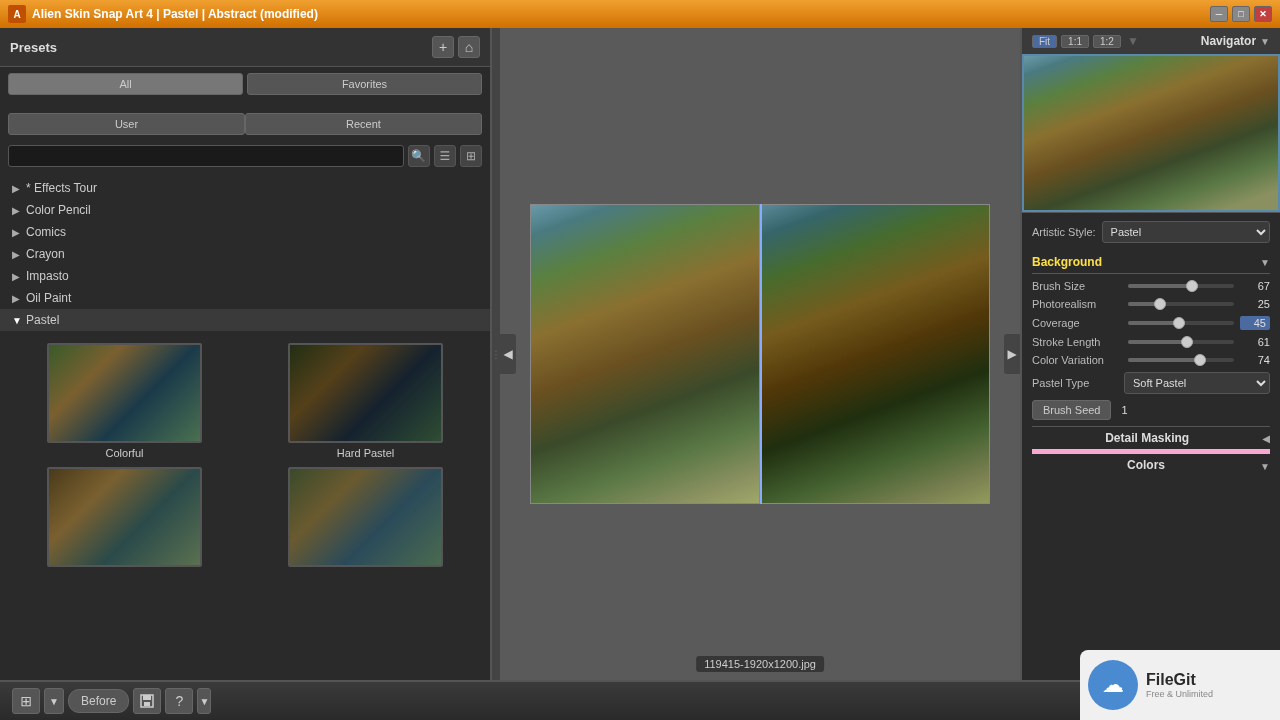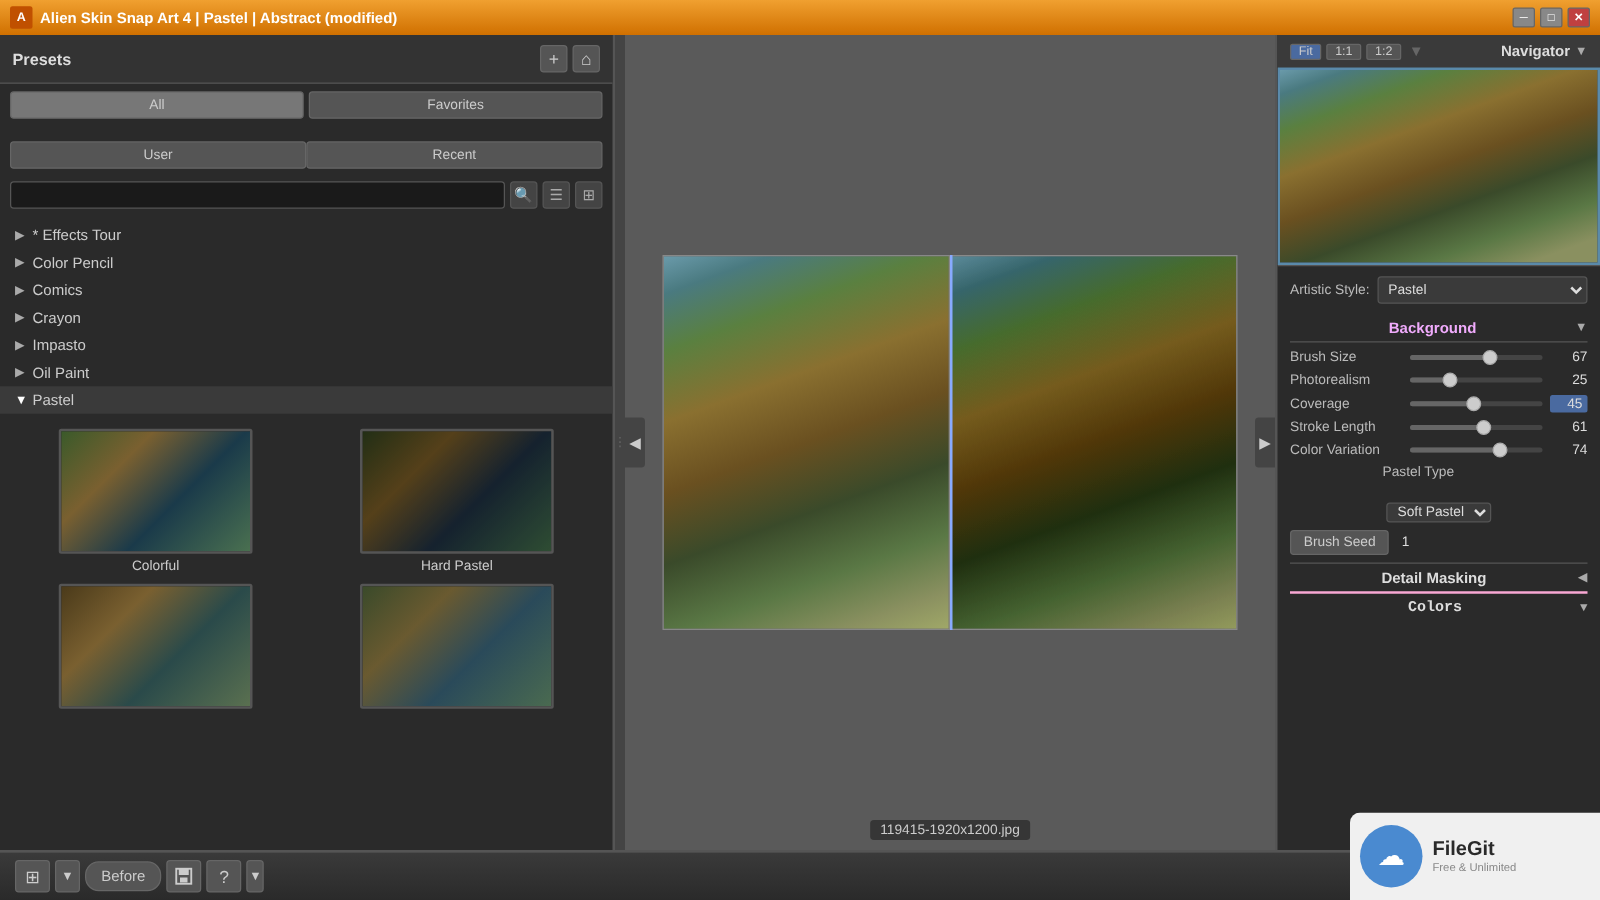--- a/index.html
+++ b/index.html
@@ -204,43 +204,43 @@
       padding: 0 4px;
     }
 
     .section-header {
       display: flex;
       align-items: center;
       padding: 4px 0;
       margin-bottom: 6px;
       border-bottom: 1px solid #555;
     }
-    .section-title { color: #f0abfc; font-size: 12px; font-weight: bold; flex: 1; text-align: center; }
+    .section-title { color: #fde047; font-size: 12px; font-weight: bold; flex: 1; text-align: left; }
     .collapse-arrow { color: #aaa; font-size: 10px; cursor: pointer; }
 
     .slider-row { display: flex; align-items: center; margin-bottom: 6px; gap: 6px; }
     .slider-label { color: #bbb; font-size: 11px; width: 90px; }
     .slider-track { flex: 1; height: 4px; background: #444; border-radius: 2px; position: relative; }
     .slider-fill { height: 100%; background: #666; border-radius: 2px; }
     .slider-thumb { width: 12px; height: 12px; background: #ccc; border-radius: 50%; border: 1px solid #aaa; position: absolute; top: -4px; transform: translateX(-50%); cursor: pointer; }
     .slider-value { color: #ddd; font-size: 11px; width: 30px; text-align: right; }
     .slider-value.active { background: #4a6aa0; padding: 1px 4px; border-radius: 2px; }
 
-    .pastel-type-row { display: flex; align-items: center; margin-bottom: 6px; gap: 18px; flex-direction: column; }
+    .pastel-type-row { display: flex; align-items: center; margin-bottom: 6px; gap: 2px; }
     .pastel-label { color: #bbb; font-size: 11px; width: 90px; }
     .pastel-select { flex: 1; height: 22px; background: #3a3a3a; border: 1px solid #555; border-radius: 3px; color: #ddd; font-size: 11px; padding: 0 4px; }
 
     .random-seed-row { display: flex; align-items: center; margin-bottom: 6px; gap: 6px; }
     .random-seed-btn { padding: 3px 10px; background: #555; border: 1px solid #666; color: #ccc; font-size: 11px; cursor: pointer; border-radius: 3px; }
     .seed-value { color: #ddd; font-size: 11px; margin-left: 4px; }
 
     .detail-masking-row { display: flex; align-items: center; padding: 4px 0; border-top: 1px solid #555; cursor: pointer; }
     .detail-masking-title { color: #ddd; font-size: 12px; font-weight: bold; flex: 1; text-align: center; }
 
-    .colors-row { display: flex; align-items: flex-end; padding: 4px 0; border-top: 2px solid #f9a8d4; cursor: pointer; font-family: Liberation Mono, monospace; }
+    .colors-row { display: flex; align-items: flex-end; padding: 4px 0; border-top: 5px solid #f9a8d4; cursor: pointer; }
     .colors-title { color: #ddd; font-size: 12px; font-weight: bold; flex: 1; text-align: center; }
 
     .preset-row { display: flex; align-items: center; padding: 4px 0; border-top: 1px solid #555; gap: 6px; }
     .preset-small-label { color: #bbb; font-size: 11px; }
     .preset-value { color: #ddd; font-size: 11px; }
 
     
     #bottom-toolbar {
       height: 40px;
       background: linear-gradient(to bottom, #3a3a3a, #2a2a2a);

